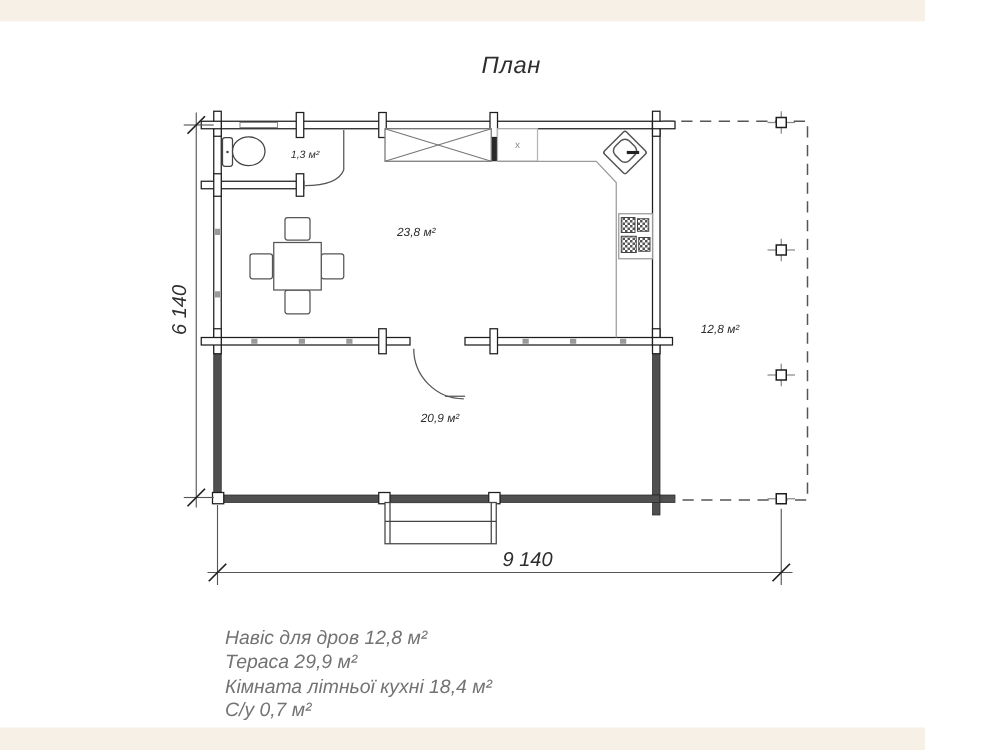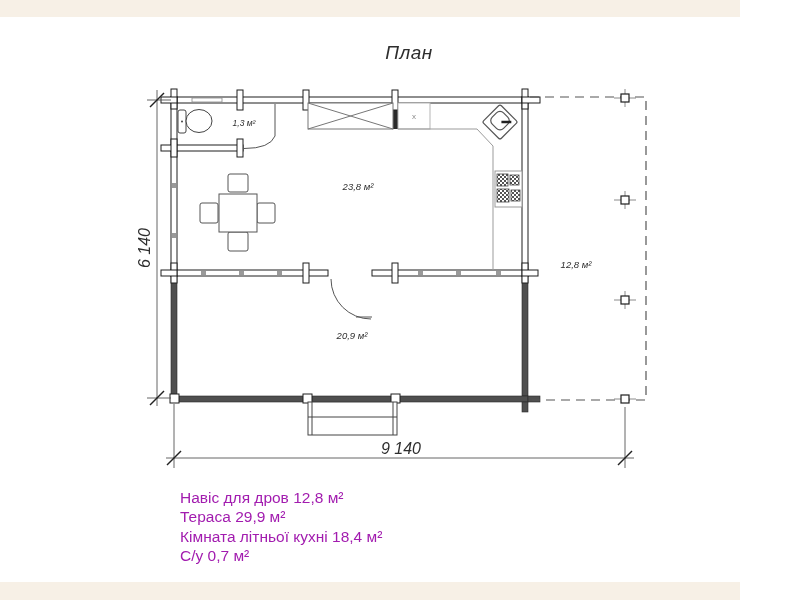--- a/index.html
+++ b/index.html
@@ -21,22 +21,22 @@
     white-space:nowrap;
     transform:translate(-50%,-50%);
   }
   .title{font-size:19px;letter-spacing:0.5px;}
   .room-lbl{font-size:9.5px;}
   .room-lbl.small{font-size:8.5px;}
   .dim-lbl{font-size:16px;}
   .dim-lbl.vert{transform:translate(-50%,-50%) rotate(-90deg);}
   .x-lbl{font-size:8px;color:#8a8a8a;font-style:normal;}
   .legend{
-    position:absolute;left:180px;top:488px;
-    font-size:15.5px;line-height:19.3px;color:#a21caf;
+    position:absolute;left:180px;top:501px;
+    font-style:italic;font-size:15.5px;line-height:19.3px;color:#737373;
   }
   .legend div{white-space:nowrap;}
 </style>
 </head>
 <body>
 
 <div class="page">
 
   <div class="band top"></div>
   <div class="band bottom"></div>
@@ -204,27 +204,27 @@
       <line x1="174" y1="404" x2="174" y2="468"></line>
       <line x1="625" y1="407" x2="625" y2="468"></line>
       <line x1="167" y1="465" x2="181" y2="451" stroke="#222" stroke-width="1.4"></line>
       <line x1="618" y1="465" x2="632" y2="451" stroke="#222" stroke-width="1.4"></line>
     </g>
   </svg>
 
   <div class="lbl title" style="left:409px;top:53px;">План</div>
 
   <div class="lbl room-lbl small" style="left:244px;top:123px;">1,3 м²</div>
-  <div class="lbl room-lbl" style="left:358px;top:186px;">23,8 м²</div>
+  <div class="lbl room-lbl" style="left:333px;top:186px;">23,8 м²</div>
   <div class="lbl room-lbl" style="left:576px;top:264px;">12,8 м²</div>
   <div class="lbl room-lbl" style="left:352px;top:335px;">20,9 м²</div>
 
   <div class="lbl x-lbl" style="left:414px;top:116px;">x</div>
 
-  <div class="lbl dim-lbl" style="left:401px;top:449px;">9 140</div>
+  <div class="lbl dim-lbl" style="left:422px;top:449px;">9 140</div>
   <div class="lbl dim-lbl vert" style="left:145px;top:248px;">6 140</div>
 
   <div class="legend">
     <div>Навіс для дров 12,8 м²</div>
     <div>Тераса 29,9 м²</div>
     <div>Кімната літньої кухні 18,4 м²</div>
     <div>С/у 0,7 м²</div>
   </div>
 
 </div>

